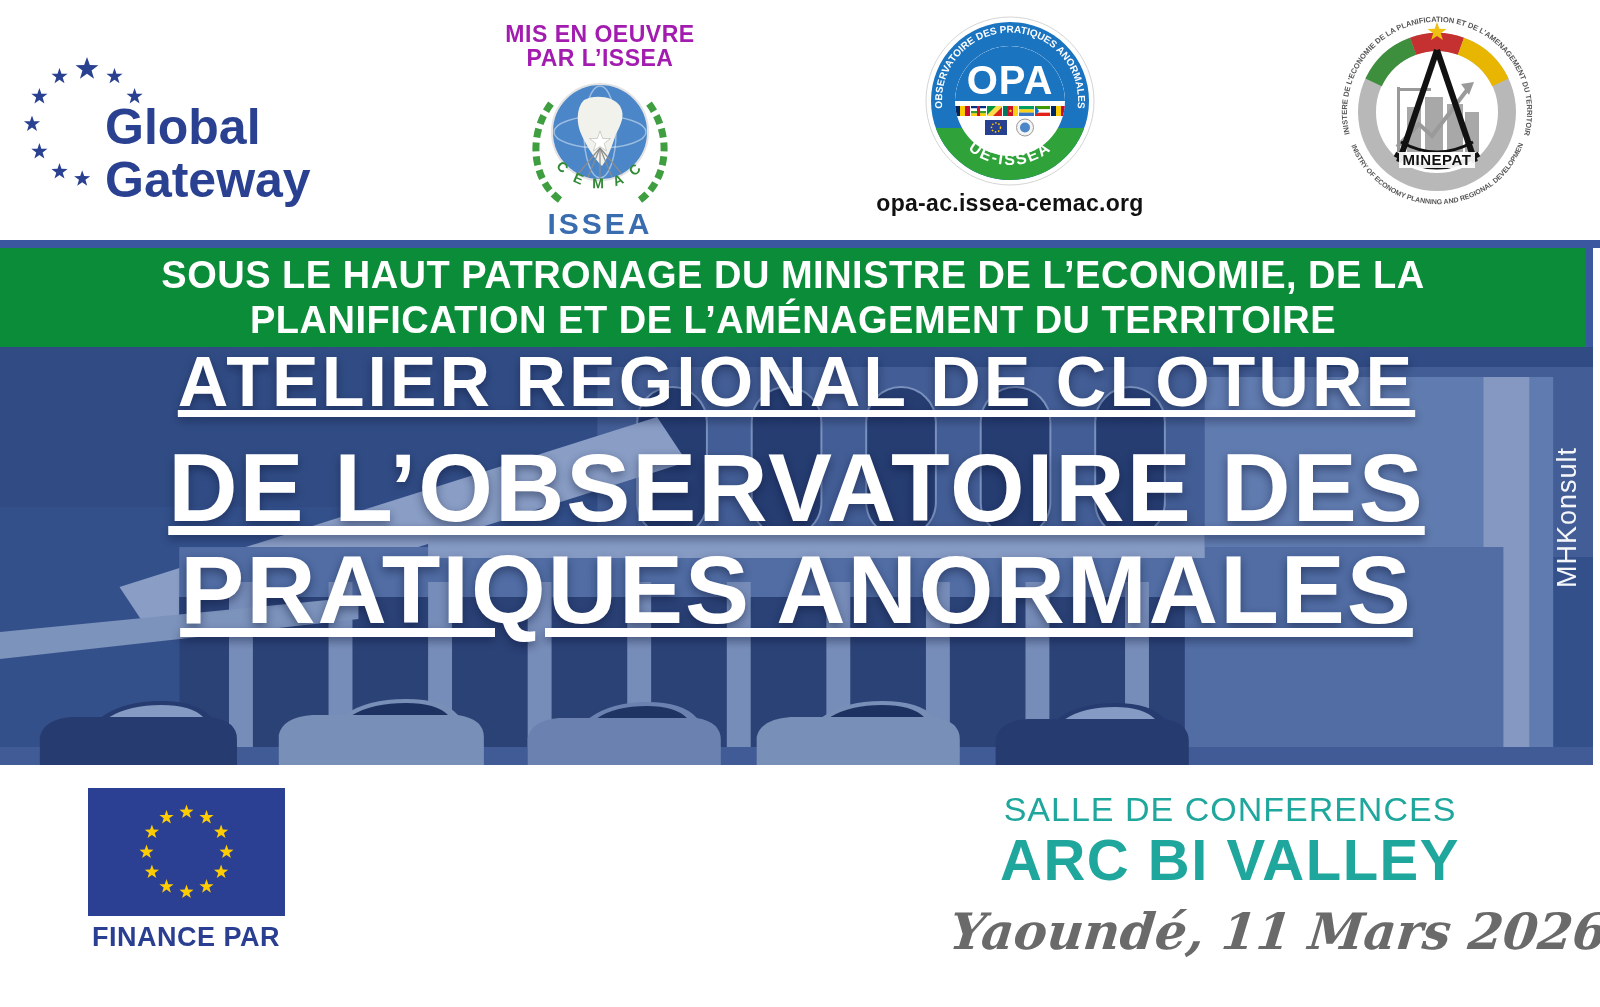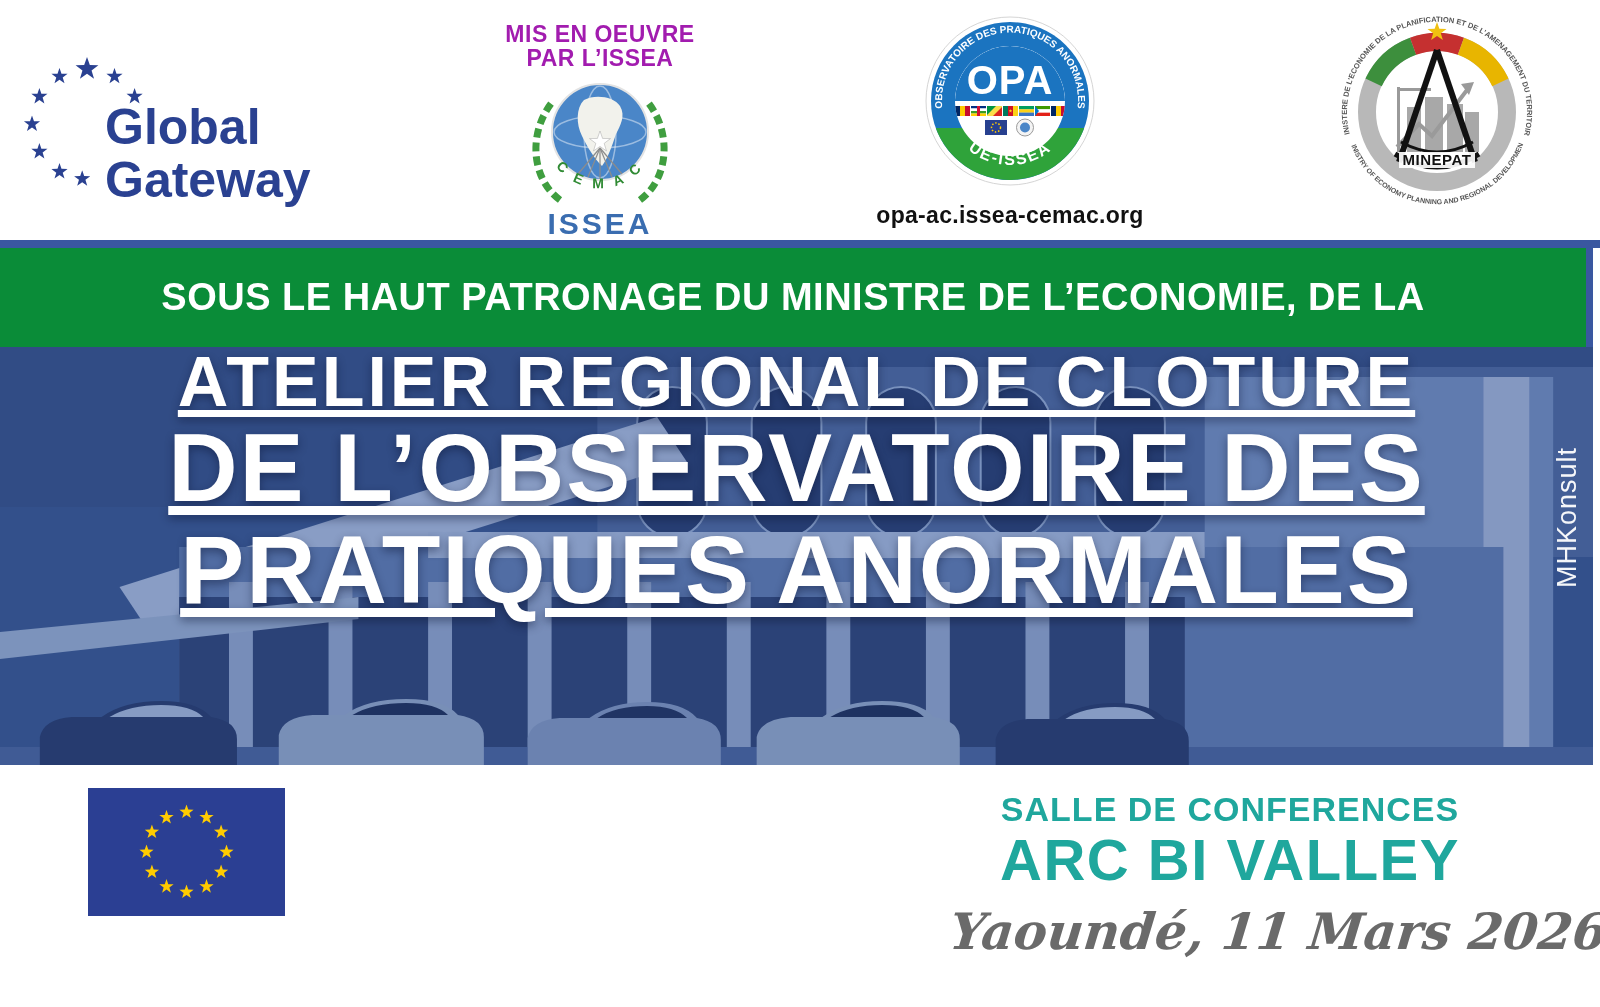--- a/index.html
+++ b/index.html
@@ -6,53 +6,53 @@
   .poster{
     position:relative;width:1600px;height:1007px;background:#ffffff;overflow:hidden;
     font-family:"Liberation Sans","DejaVu Sans",sans-serif;
   }
   
   .header{position:absolute;left:0;top:0;width:100%;height:240px;background:#ffffff;}
   .gg-logo{position:absolute;left:17px;top:44px;}
   .issea-block{position:absolute;left:495px;top:22px;width:210px;text-align:center;}
   .issea-caption{color:#a21caf;font-weight:800;font-size:23px;line-height:1.05;letter-spacing:.5px;}
   .opa-block{position:absolute;left:840px;top:16px;width:340px;text-align:center;}
-  .opa-url{margin-top:12px;font-size:23px;font-weight:700;color:#111;letter-spacing:.3px;}
+  .opa-url{margin-top:0;font-size:23px;font-weight:700;color:#111;letter-spacing:.3px;}
   .minepat-block{position:absolute;left:1337px;top:12px;}
   
   .band-top-line{position:absolute;left:0;top:240px;width:100%;height:8px;background:var(--band_border,#3a57a0);}
   .band-green{
     position:absolute;left:0;top:248px;width:calc(100% - 14px);height:99px;
     background:var(--banner_green,#0a8c38);border-right:7px solid var(--band_border,#3a57a0);
     display:flex;flex-direction:column;justify-content:center;align-items:center;
   }
   .band-line{color:#fff;font-weight:800;font-size:38px;line-height:1.18;letter-spacing:.5px;white-space:nowrap;}
   
   .hero{
     position:absolute;left:0;top:347px;width:calc(100% - 7px);height:418px;
     background:var(--hero_blue,#35538d);overflow:hidden;
   }
   .hero-bg{position:absolute;left:0;top:0;width:100%;height:100%;}
   .hero-titles{position:relative;z-index:2;text-align:center;
     color:#fff;text-shadow:0 4px 10px rgba(8,18,48,.45);text-decoration:underline;}
   .hero-line1{font-size:70px;font-weight:800;letter-spacing:3px;line-height:1;white-space:nowrap;}
   .hero-line23{font-size:96px;font-weight:800;letter-spacing:2px;line-height:1.06;white-space:nowrap;}
-  .hero-line23.first{}
+  .hero-line23.first{margin-top:20px;}
   .watermark{
     position:absolute;z-index:3;right:10px;top:100px;color:#fff;
     font-size:27px;font-weight:300;letter-spacing:1px;
     writing-mode:vertical-rl;transform:rotate(180deg);opacity:.95;
   }
   
   .footer{position:absolute;left:0;top:765px;width:100%;height:242px;background:#fff;}
   .eu-flag{position:absolute;left:88px;top:23px;}
   .eu-caption{position:absolute;left:16px;top:157px;width:340px;text-align:center;
     color:var(--eu_blue_text,#2a3f92);font-weight:800;font-size:27px;line-height:1.15;letter-spacing:.5px;}
   .venue{position:absolute;left:950px;top:25px;width:560px;text-align:center;}
-  .venue-line1{color:var(--teal,#1fa79d);font-weight:700;font-size:34px;letter-spacing:1px;line-height:1.15;white-space:nowrap;}
+  .venue-line1{color:var(--teal,#1fa79d);font-weight:400;font-size:34px;letter-spacing:1px;line-height:1.15;white-space:nowrap;}
   .venue-line2{color:var(--teal,#1fa79d);font-weight:800;font-size:58px;letter-spacing:1.5px;line-height:1.08;white-space:nowrap;}
   .date-line{
     margin-top:10px;color:var(--date_gray,#6a6a6a);
     font-family:"DejaVu Serif","Liberation Serif",serif;font-style:italic;font-weight:600;
     font-size:50px;transform:skewX(-6deg);white-space:nowrap;
   }
   .defs-holder{position:absolute;width:0;height:0;overflow:hidden;}
 </style>
 </head>
 <body>
@@ -206,20 +206,21 @@
         </g>
         <rect x="62" y="140" width="76" height="16" fill="#ffffff" opacity="0.92"></rect>
         <text x="100" y="153" font-size="15" font-weight="800" fill="#111" letter-spacing="0.5" text-anchor="middle">MINEPAT</text>
       </svg>
     </div>
   </div>
 
   <div class="band-top-line"></div>
   <div class="band-green">
     <div class="band-line">SOUS LE HAUT PATRONAGE DU MINISTRE DE L’ECONOMIE, DE LA</div>
+    <div class="band-line">PLANIFICATION ET DE L’AMÉNAGEMENT DU TERRITOIRE</div>
   </div>
 
   <div class="hero">
     <svg class="hero-bg" viewBox="0 0 1600 418" preserveAspectRatio="none">
       <rect x="0" y="0" width="1600" height="418" fill="#35538d"></rect>
       <rect x="0" y="0" width="1600" height="160" fill="#324e86"></rect>
       <rect x="600" y="20" width="1000" height="190" fill="#4a659c"></rect>
       <g fill="#243a6e" stroke="#8fa6ce" stroke-width="2">
         <rect x="640" y="40" width="70" height="150" rx="35"></rect>
           <rect x="755" y="40" width="70" height="150" rx="35"></rect>
@@ -294,20 +295,21 @@
           <use href="#star" x="111" y="91.1" width="15" height="15"></use>
         <use href="#star" x="91" y="96.5" width="15" height="15"></use>
           <use href="#star" x="71" y="91.1" width="15" height="15"></use>
         <use href="#star" x="56.4" y="76.5" width="15" height="15"></use>
           <use href="#star" x="51" y="56.5" width="15" height="15"></use>
         <use href="#star" x="56.4" y="36.5" width="15" height="15"></use>
           <use href="#star" x="71" y="21.9" width="15" height="15"></use>
       </g>
     </svg>
     <div class="eu-caption">
+      <div>FINANCE PAR</div>
     </div>
     <div class="venue">
       <div class="venue-line1">SALLE DE CONFERENCES</div>
       <div class="venue-line2">ARC BI VALLEY</div>
       <div class="date-line">Yaoundé, 11 Mars 2026</div>
     </div>
   </div>
 
 </div>
 

